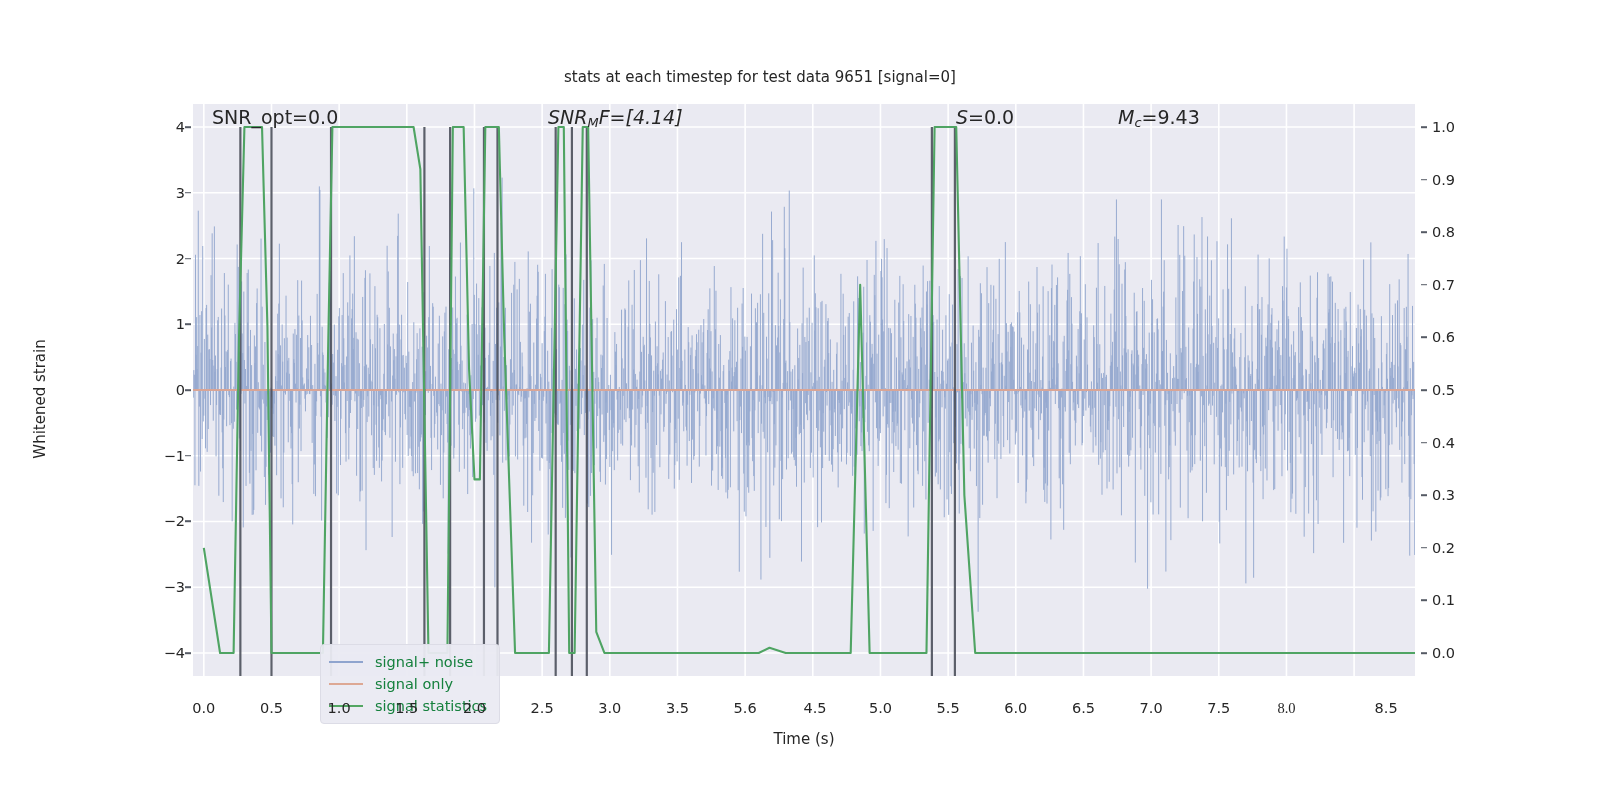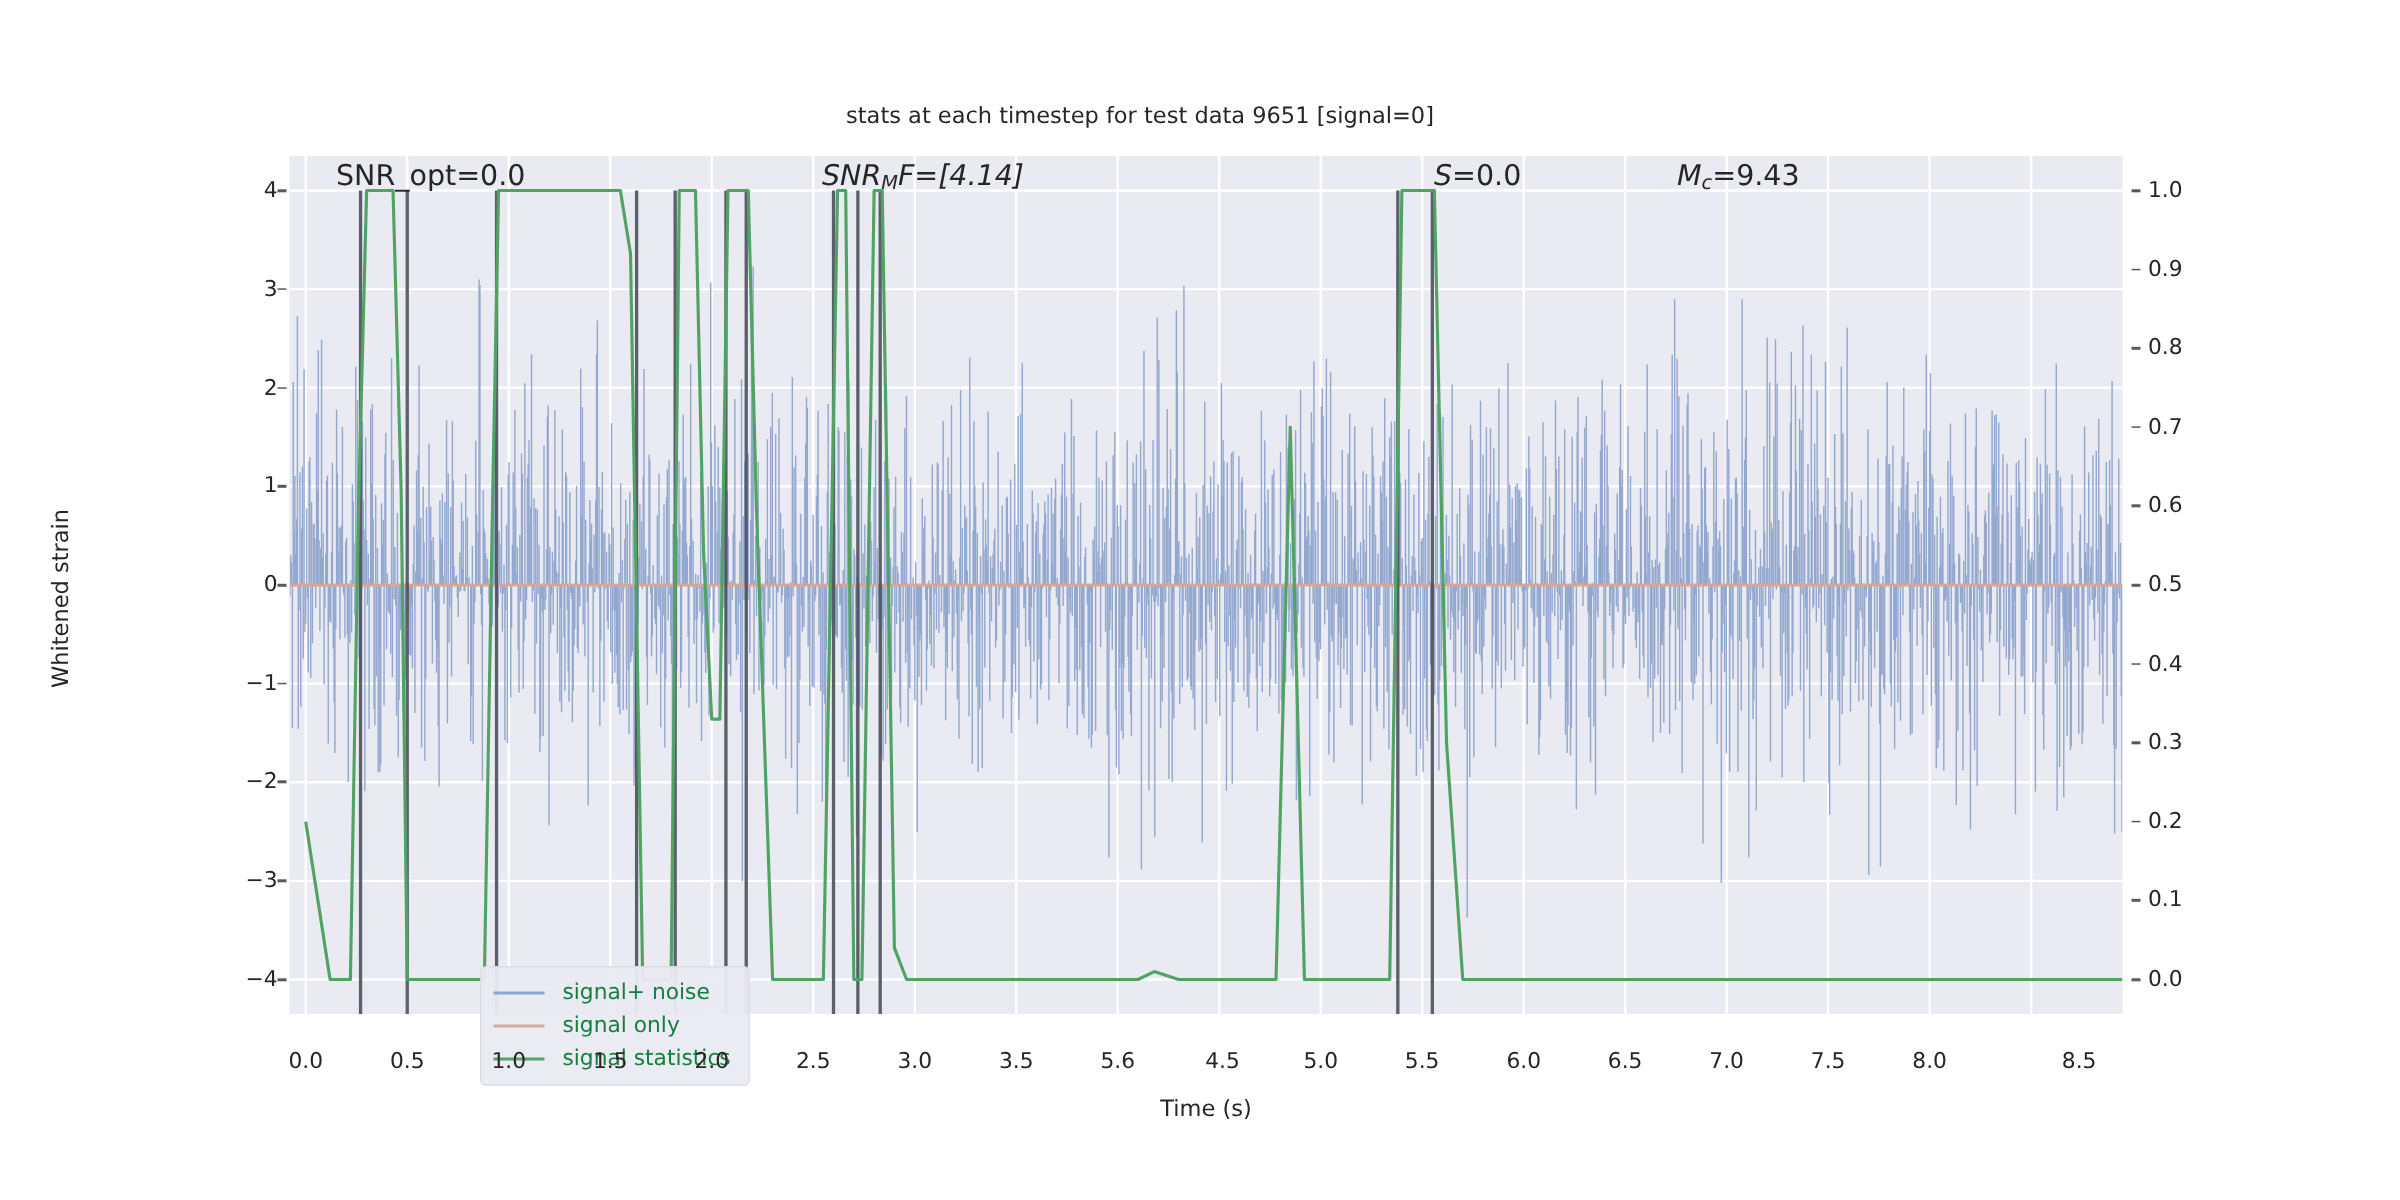--- a/index.html
+++ b/index.html
@@ -2313,21 +2313,21 @@
           <line x1="304.48504983388705" y1="23.011494252873604" x2="304.48504983388705" y2="572"></line>
           <line x1="362.67552602436325" y1="23.011494252873604" x2="362.67552602436325" y2="572"></line>
           <line x1="378.9147286821706" y1="23.011494252873604" x2="378.9147286821706" y2="572"></line>
           <line x1="393.8006644518273" y1="23.011494252873604" x2="393.8006644518273" y2="572"></line>
           <line x1="738.8837209302327" y1="23.011494252873604" x2="738.8837209302327" y2="572"></line>
           <line x1="761.8892580287929" y1="23.011494252873604" x2="761.8892580287929" y2="572"></line>
         </g>
         <polyline points="10.83,443.79 27.07,548.99 40.60,548.99 46.01,233.40 51.42,23.01 69.02,23.01 74.43,222.88 78.49,548.99 92.02,548.99 129.91,548.99 135.33,233.40 139.39,23.01 220.58,23.01 227.35,65.09 235.47,548.99 243.59,548.99 254.41,548.99 259.83,23.01 270.65,23.01 276.07,264.96 281.48,375.42 286.89,375.42 292.31,23.01 305.84,23.01 311.25,233.40 322.08,548.99 346.44,548.99 355.91,548.99 365.38,23.01 370.80,23.01 376.21,548.99 381.62,548.99 389.74,23.01 395.15,23.01 403.27,527.95 411.39,548.99 565.67,548.99 576.49,543.73 592.73,548.99 657.69,548.99 667.16,180.80 676.63,548.99 733.47,548.99 741.59,23.01 763.24,23.01 771.36,391.20 782.19,548.99 1222.00,548.99" fill="none" stroke="#4fa463" stroke-width="2.1" stroke-linejoin="round"></polyline>
       </svg>
 
-    <div class="annot" style="left:31px;top:4px;text-align:center;">SNR_opt=0.0</div>
+    <div class="annot" style="left:19px;top:4px;text-align:center;">SNR_opt=0.0</div>
 
     <div class="annot" style="left:355px;top:4px;"><i>SNR</i><sub>M</sub><i>F=[4.14]</i></div>
 
     <div class="annot" style="left:763px;top:4px;"><i>S</i><span>=0.0</span></div>
 
     <div class="annot" style="left:925px;top:4px;"><i>M</i><sub>c</sub><span>=9.43</span></div>
   </div>
 
   <div id="legend">
     <div class="legend-row">
@@ -2398,16 +2398,16 @@
       <div class="tick-label xtick" style="left:609.8062015503876px;">3.0</div>
       <div class="tick-label xtick" style="left:677.4695459579182px;">3.5</div>
       <div class="tick-label xtick" style="left:745.1328903654485px;">5.6</div>
       <div class="tick-label xtick" style="left:815px;">4.5</div>
       <div class="tick-label xtick" style="left:880.4595791805095px;">5.0</div>
       <div class="tick-label xtick" style="left:948.12292358804px;">5.5</div>
       <div class="tick-label xtick" style="left:1015.7862679955704px;">6.0</div>
       <div class="tick-label xtick" style="left:1083.449612403101px;">6.5</div>
       <div class="tick-label xtick" style="left:1151.1129568106312px;">7.0</div>
       <div class="tick-label xtick" style="left:1218.7763012181617px;">7.5</div>
-      <div class="tick-label xtick" style="left:1286.4396456256923px;">8.0</div>
+      <div class="tick-label xtick" style="left:1286.4396456256923px;font-family:Liberation Serif, serif;">8.0</div>
       <div class="tick-label xtick" style="left:1354.1029900332228px;margin-left:32px;">8.5</div>
     </div>
 </div>
 
 </body></html>

